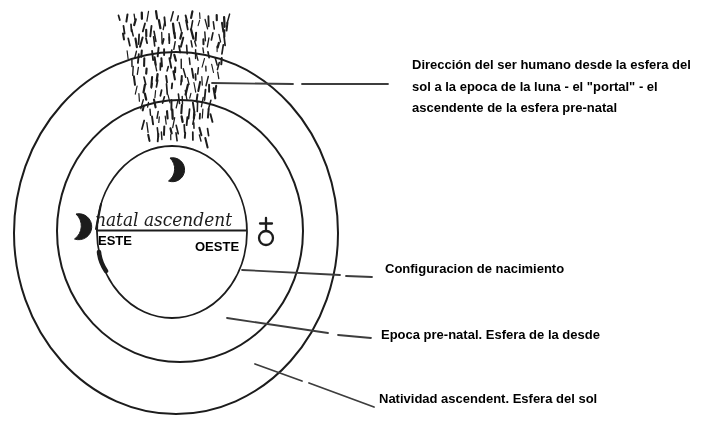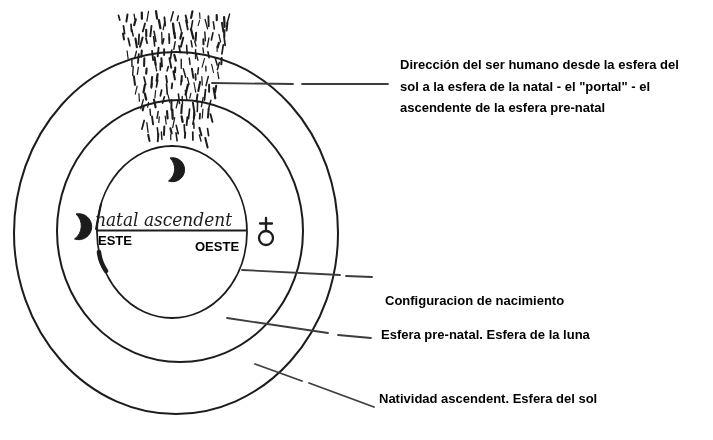--- a/index.html
+++ b/index.html
@@ -12,22 +12,22 @@
   .moon{fill:var(--ink);stroke:var(--ink);stroke-width:1;}
   .glyph{fill:none;stroke:var(--ink);stroke-width:2.3;stroke-linecap:round;}
   .horizon{stroke:var(--ink);stroke-width:2.2;}
   .tick{stroke:var(--ink);stroke-width:2;stroke-linecap:round;}
   .blob{fill:none;stroke:var(--ink);stroke-width:4.5;stroke-linecap:round;}
   .leader{fill:none;stroke:var(--leader);stroke-width:1.8;stroke-linecap:round;}
   .hand{font-family:"DejaVu Serif",serif;font-style:italic;font-size:19px;fill:var(--ink);}
   .compass{font-family:"Liberation Sans",sans-serif;font-weight:bold;font-size:13px;fill:#000;}
   .ann{position:absolute;font-weight:bold;font-size:13px;color:var(--text);white-space:nowrap;}
   .ann span{display:block;}
-  #ann-direction{left:400px;top:54px;line-height:21.5px;}
-  #ann-birth{left:385px;top:261px;margin-top:32px;}
+  #ann-direction{left:412px;top:54px;line-height:21.5px;}
+  #ann-birth{left:385px;top:261px;}
   #ann-prenatal{left:381px;top:327px;}
   #ann-nativity{left:379px;top:391px;}
 </style>
 </head>
 <body>
 
 <div class="page">
   <svg width="713" height="440" viewBox="0 0 713 440">
 
     <ellipse class="ring" cx="176" cy="233" rx="162" ry="181"></ellipse>
@@ -242,19 +242,19 @@
     <text class="compass" x="195" y="251">OESTE</text>
 
     <path class="leader" d="M212,83 L293,84 M302,84 L388,84"></path>
     <path class="leader" d="M242,270 L340,275 M346,276 L372,277"></path>
     <path class="leader" d="M227,318 L328,333 M338,335 L371,338"></path>
     <path class="leader" d="M255,364 L302,381 M309,383 L374,407"></path>
   </svg>
 
   <div class="ann" id="ann-direction">
     <span>Dirección del ser humano desde la esfera del</span>
-    <span>sol a la esfera de la natal - el "portal" - el</span>
+    <span>sol a la epoca de la luna - el "portal" - el</span>
     <span>ascendente de la esfera pre-natal</span>
   </div>
   <div class="ann" id="ann-birth">Configuracion de nacimiento</div>
-  <div class="ann" id="ann-prenatal">Esfera pre-natal. Esfera de la luna</div>
+  <div class="ann" id="ann-prenatal">Epoca pre-natal. Esfera de la desde</div>
   <div class="ann" id="ann-nativity">Natividad ascendent. Esfera del sol</div>
 </div>
 
 </body></html>

